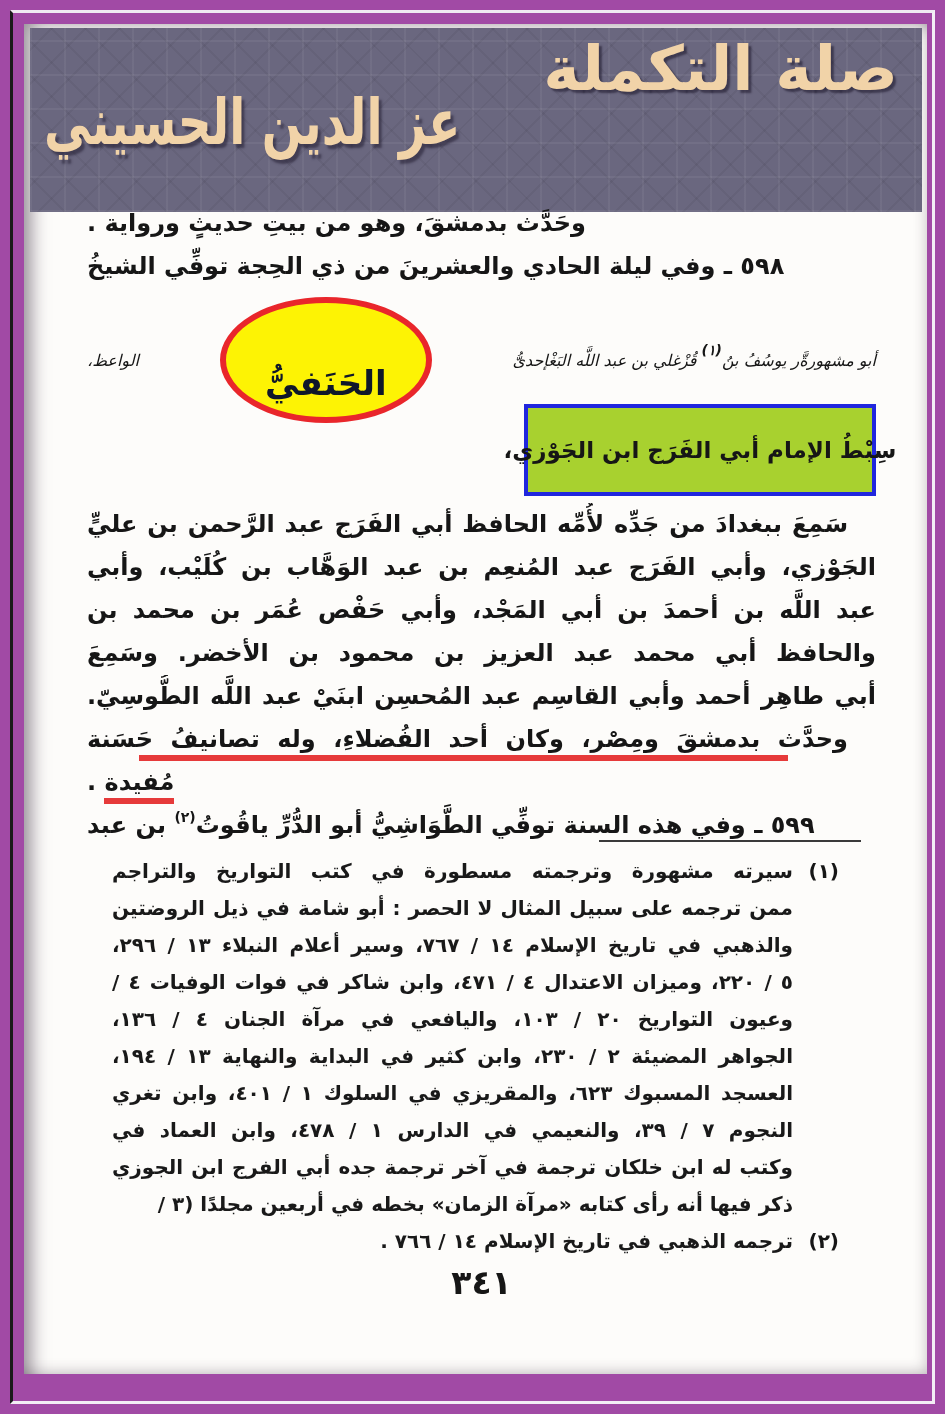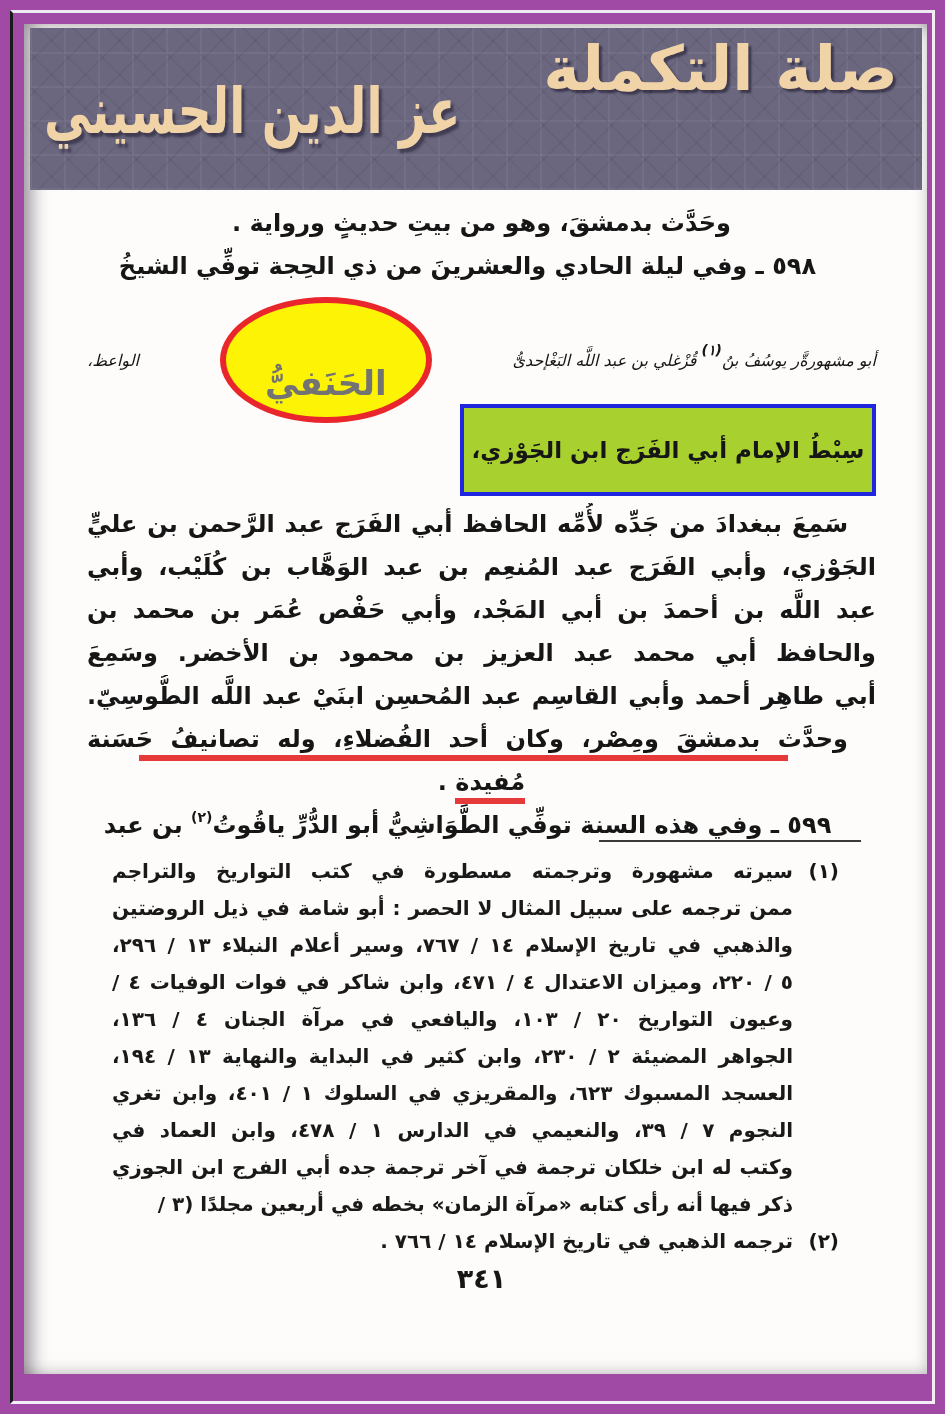--- a/index.html
+++ b/index.html
@@ -3,56 +3,56 @@
 <meta charset="utf-8">
 <style>
   html,body{margin:0;padding:0;background:#fff;}
   *{box-sizing:border-box;}
   body{font-family:"DejaVu Sans","Liberation Sans",sans-serif;}
   .canvas{position:relative;width:945px;height:1414px;background:var(--frame,#a14aa5);overflow:hidden;}
   .frame-line{position:absolute;inset:10px;border:3px solid;border-color:#efe9f2 #f3eef5 #f3eef5 #1a1a1a;pointer-events:none;z-index:6;}
   .page{position:absolute;left:24px;top:24px;right:18px;bottom:40px;background:#fdfcfa;
         box-shadow:inset 16px 8px 18px -9px rgba(45,32,52,.5), inset -8px -10px 14px -8px rgba(45,32,52,.28);}
   
-  .banner{position:absolute;left:6px;top:4px;right:5px;height:162px;background-color:var(--banner-bg,#6a677f);
+  .banner{position:absolute;left:6px;top:4px;right:5px;height:184px;background-color:var(--banner-bg,#6a677f);
     background-image:
       repeating-linear-gradient(0deg, rgba(255,255,255,.055) 0 2px, transparent 2px 34px),
       repeating-linear-gradient(90deg, rgba(255,255,255,.05) 0 2px, transparent 2px 34px),
       repeating-linear-gradient(45deg, rgba(0,0,0,.05) 0 2px, transparent 2px 24px),
       repeating-linear-gradient(-45deg, rgba(0,0,0,.05) 0 2px, transparent 2px 24px);
     overflow:hidden;}
   .banner-title{position:absolute;right:24px;top:2px;direction:rtl;text-align:right;color:var(--banner-text,#f1d3a8);
     font-size:62px;font-weight:800;line-height:78px;text-shadow:3px 3px 2px rgba(25,20,40,.55);white-space:nowrap;}
   .banner-author{position:absolute;left:14px;top:50%;transform:translateY(-47%) scaleY(1.35);direction:rtl;
     color:var(--banner-text,#f1d3a8);font-size:47px;font-weight:700;text-shadow:3px 3px 2px rgba(25,20,40,.5);white-space:nowrap;}
   
   .text-col{position:absolute;left:63px;right:51px;top:178px;direction:rtl;color:#161616;}
-  .ln{height:43px;line-height:43px;font-size:24px;font-weight:700;text-align:center;overflow:hidden;position:relative;}
+  .ln{height:43px;line-height:43px;font-size:24px;font-weight:700;text-align:left;overflow:hidden;position:relative;}
   .just{text-align:justify;text-align-last:justify;}
   .ind{padding-right:28px;}
   .sup{font-size:14px;position:relative;top:-11px;font-weight:700;}
   .row3{display:flex;align-items:center;justify-content:space-between;height:132px;margin-top:6px;overflow:visible;}
   .row4{display:flex;align-items:center;justify-content:space-between;height:94px;margin-top:-23px;margin-bottom:6px;overflow:visible;}
   .seg{white-space:nowrap;font-style:italic;}
   .ellipse{flex:0 0 auto;width:212px;height:126px;border:6px solid var(--highlight-red-border,#e9262b);border-radius:50%;
     background:var(--highlight-yellow,#fef200);display:flex;align-items:center;justify-content:center;}
-  .ellipse-text{font-size:34px;font-weight:800;color:#737373;margin-top:46px;}
-  .greenbox{flex:0 0 auto;width:416px;height:92px;background:var(--highlight-green,#a8d12f);
+  .ellipse-text{font-size:34px;font-weight:800;color:#0f172a;margin-top:46px;}
+  .greenbox{flex:0 0 auto;width:352px;height:92px;background:var(--highlight-green,#a8d12f);
     border:4px solid var(--highlight-blue-border,#2026dd);display:flex;align-items:center;justify-content:center;
     font-size:23px;font-weight:700;white-space:nowrap;}
   .red-underline{position:absolute;right:88px;width:649px;height:8px;bottom:-2px;background:var(--underline-red,#e63a3a);}
   .u-red{border-bottom:7px solid var(--underline-red,#e63a3a);padding-bottom:2px;margin-top:20px;}
   .fn-sep{position:absolute;right:15px;bottom:5px;width:262px;height:2px;background:#3a3a3a;}
   
   .footnotes{margin:6px 37px 0 25px;direction:rtl;}
   .fn{position:relative;padding-right:46px;}
   .fn-marker{position:absolute;right:0;top:0;font-size:20px;font-weight:700;line-height:37px;}
   .fn-ln{font-size:20px;font-weight:600;line-height:37px;height:37px;overflow:hidden;text-align:justify;text-align-last:justify;color:#191919;}
   .fn-ln.end{text-align:right;text-align-last:right;}
-  .page-num{margin-top:3px;text-align:center;font-size:27px;font-weight:700;direction:rtl;color:#161616;}
+  .page-num{margin-top:3px;text-align:center;font-size:33px;font-weight:700;direction:rtl;color:#161616;}
 </style>
 </head>
 <body>
 
 <div class="canvas">
   <div class="frame-line"></div>
 
   <div class="page">
 
     <div class="banner">

